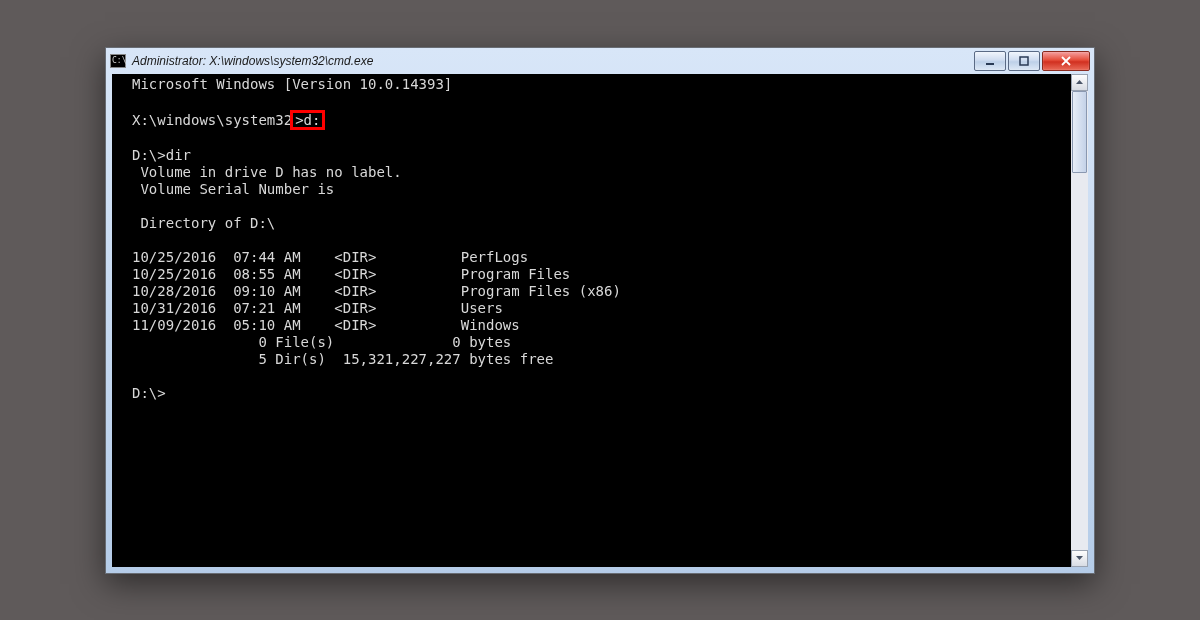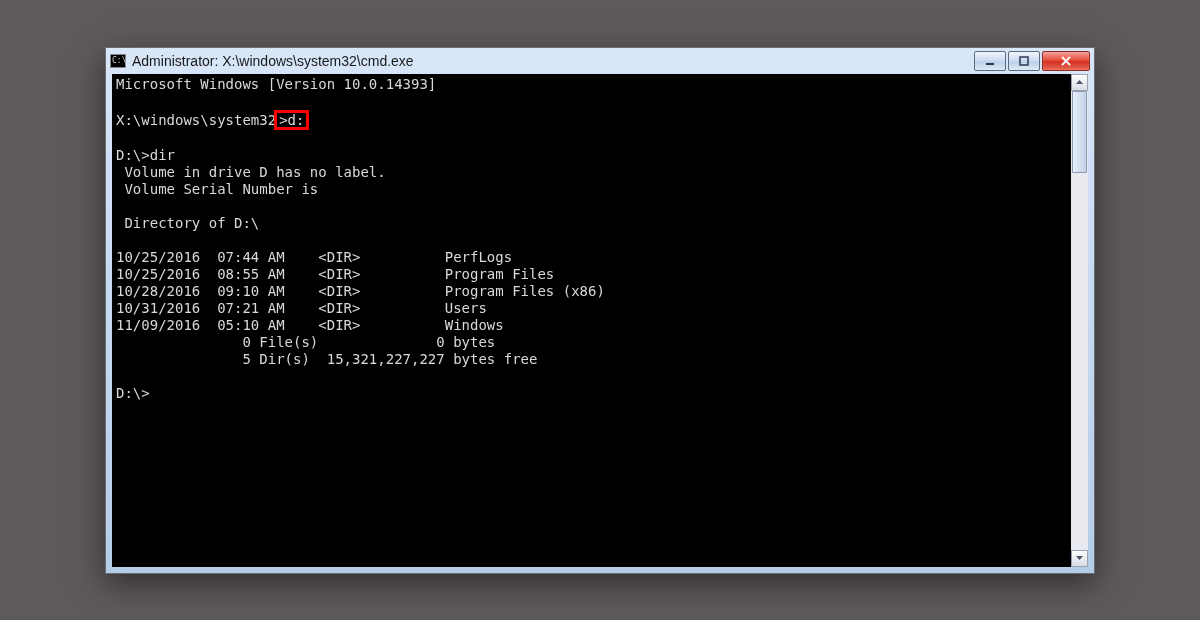--- a/index.html
+++ b/index.html
@@ -42,21 +42,22 @@
       align-items: center;
       justify-content: flex-start;
       font-size: 8px;
       color: #ccc;
       padding-left: 1px;
       box-sizing: border-box;
       font-family: monospace;
     }
     .titlebar-title {
       flex: 1;
-      font-size: 14px;
+      font-style: italic;
+      font-size: 12px;
       color: #1a1a1a;
     }
     .win-controls {
       display: flex;
       gap: 2px;
     }
     .win-btn {
       width: 30px;
       height: 18px;
       border: 1px solid #5a6a85;
@@ -86,21 +87,21 @@
       position: relative;
       overflow: hidden;
     }
     .terminal {
       flex: 1;
       background: #000;
       color: #d8d8d8;
       font-family: Consolas, "Lucida Console", monospace;
       font-size: 14px;
       line-height: 17px;
-      padding: 2px 4px;
+      padding: 2px 20px;
       white-space: pre;
       overflow: hidden;
     }
     .terminal-line {
       display: block;
       white-space: pre;
     }
     .highlight-box {
       display: inline-block;
       border: 3px solid #ff0000;

